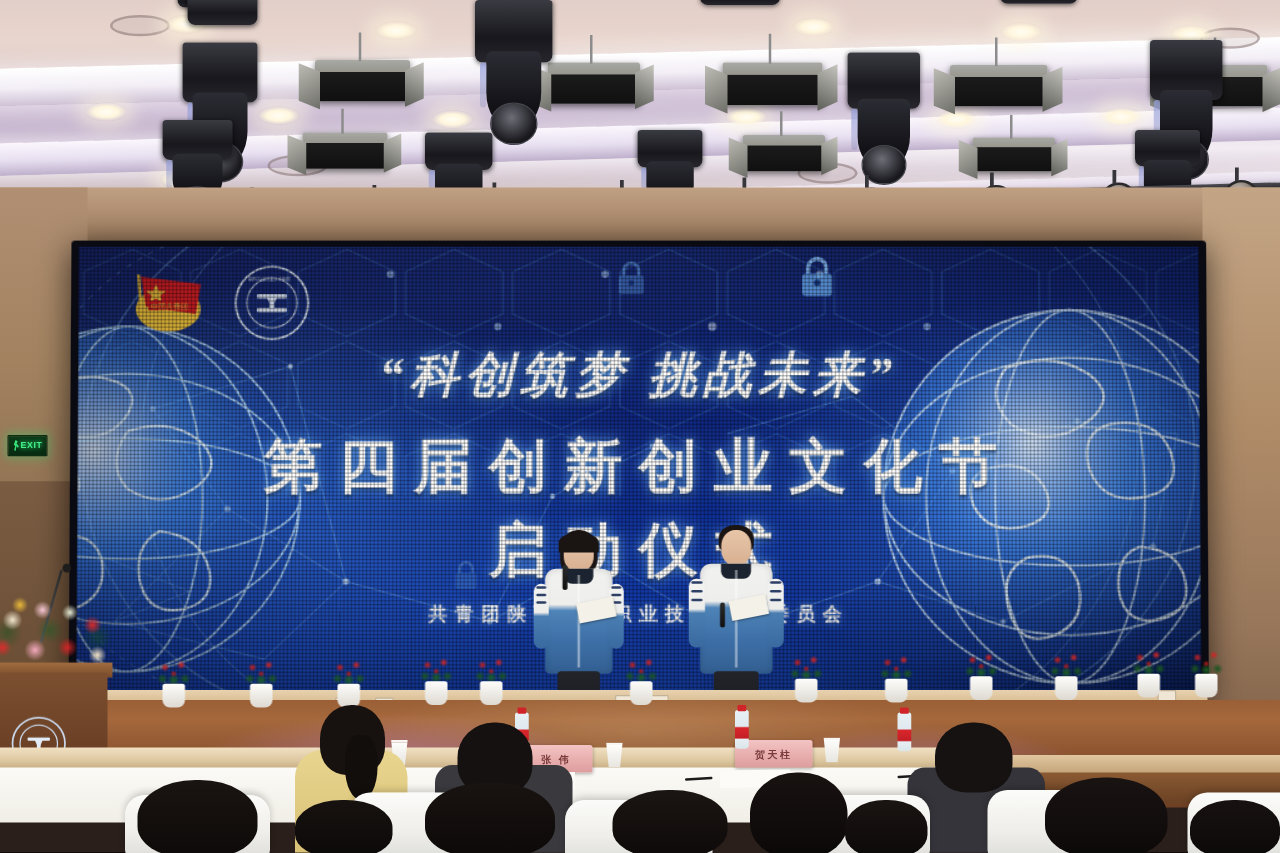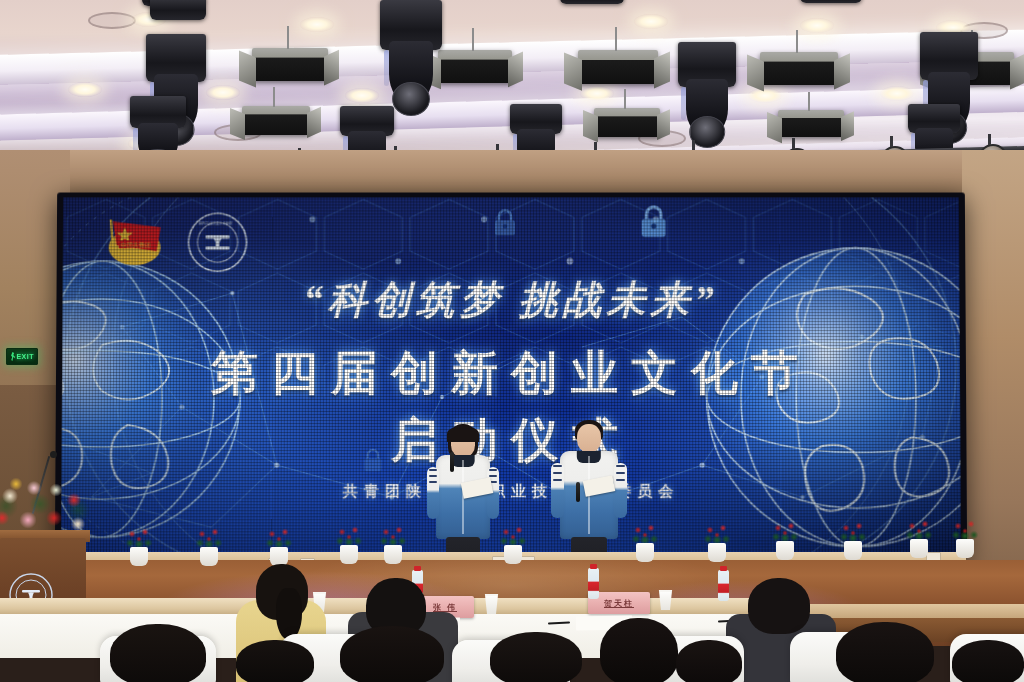--- a/index.html
+++ b/index.html
@@ -302,21 +302,20 @@
     position:absolute;left:0px;top:614px;width:780px;height:44px;
     background:linear-gradient(180deg,#fbfaf6,#f0eee6);
   }
   .nameplate{
     position:absolute;height:22px;border-radius:2px;
     background:linear-gradient(180deg,#f3c3c3,#e8aeae 55%,#dd9d9f);
     box-shadow:0 1px 3px rgba(0,0,0,.3);
     display:flex;align-items:center;justify-content:center;
     color:#7a3a3a;font-size:8px;letter-spacing:2px;font-weight:bold;
     font-family:"Liberation Serif","DejaVu Serif",serif;
-    text-decoration:underline;
   }
   .cup{position:absolute;width:15px;height:18px;
     background:linear-gradient(180deg,#fdfdfb,#e7e5df);
     clip-path:polygon(6% 0,94% 0,80% 100%,20% 100%);
     border-top:2px solid #f7f6f2;}
   .bottle{position:absolute;width:11px;height:31px;border-radius:2px 2px 3px 3px;
     background:linear-gradient(180deg,#e9f1f5 0%,#dfe9ef 42%,#d8262c 46%,#c41f25 72%,#e6eef3 76%,#dae5ea 100%);}
   .bottle .cap{position:absolute;left:2px;top:-4px;width:7px;height:5px;background:#d0242a;border-radius:1px;}
   .paper{position:absolute;width:56px;height:14px;background:#fcfbf7;transform:rotate(-1deg);}
   .pen{position:absolute;width:22px;height:2px;background:#1b1b1b;transform:rotate(-3deg);border-radius:1px;}

